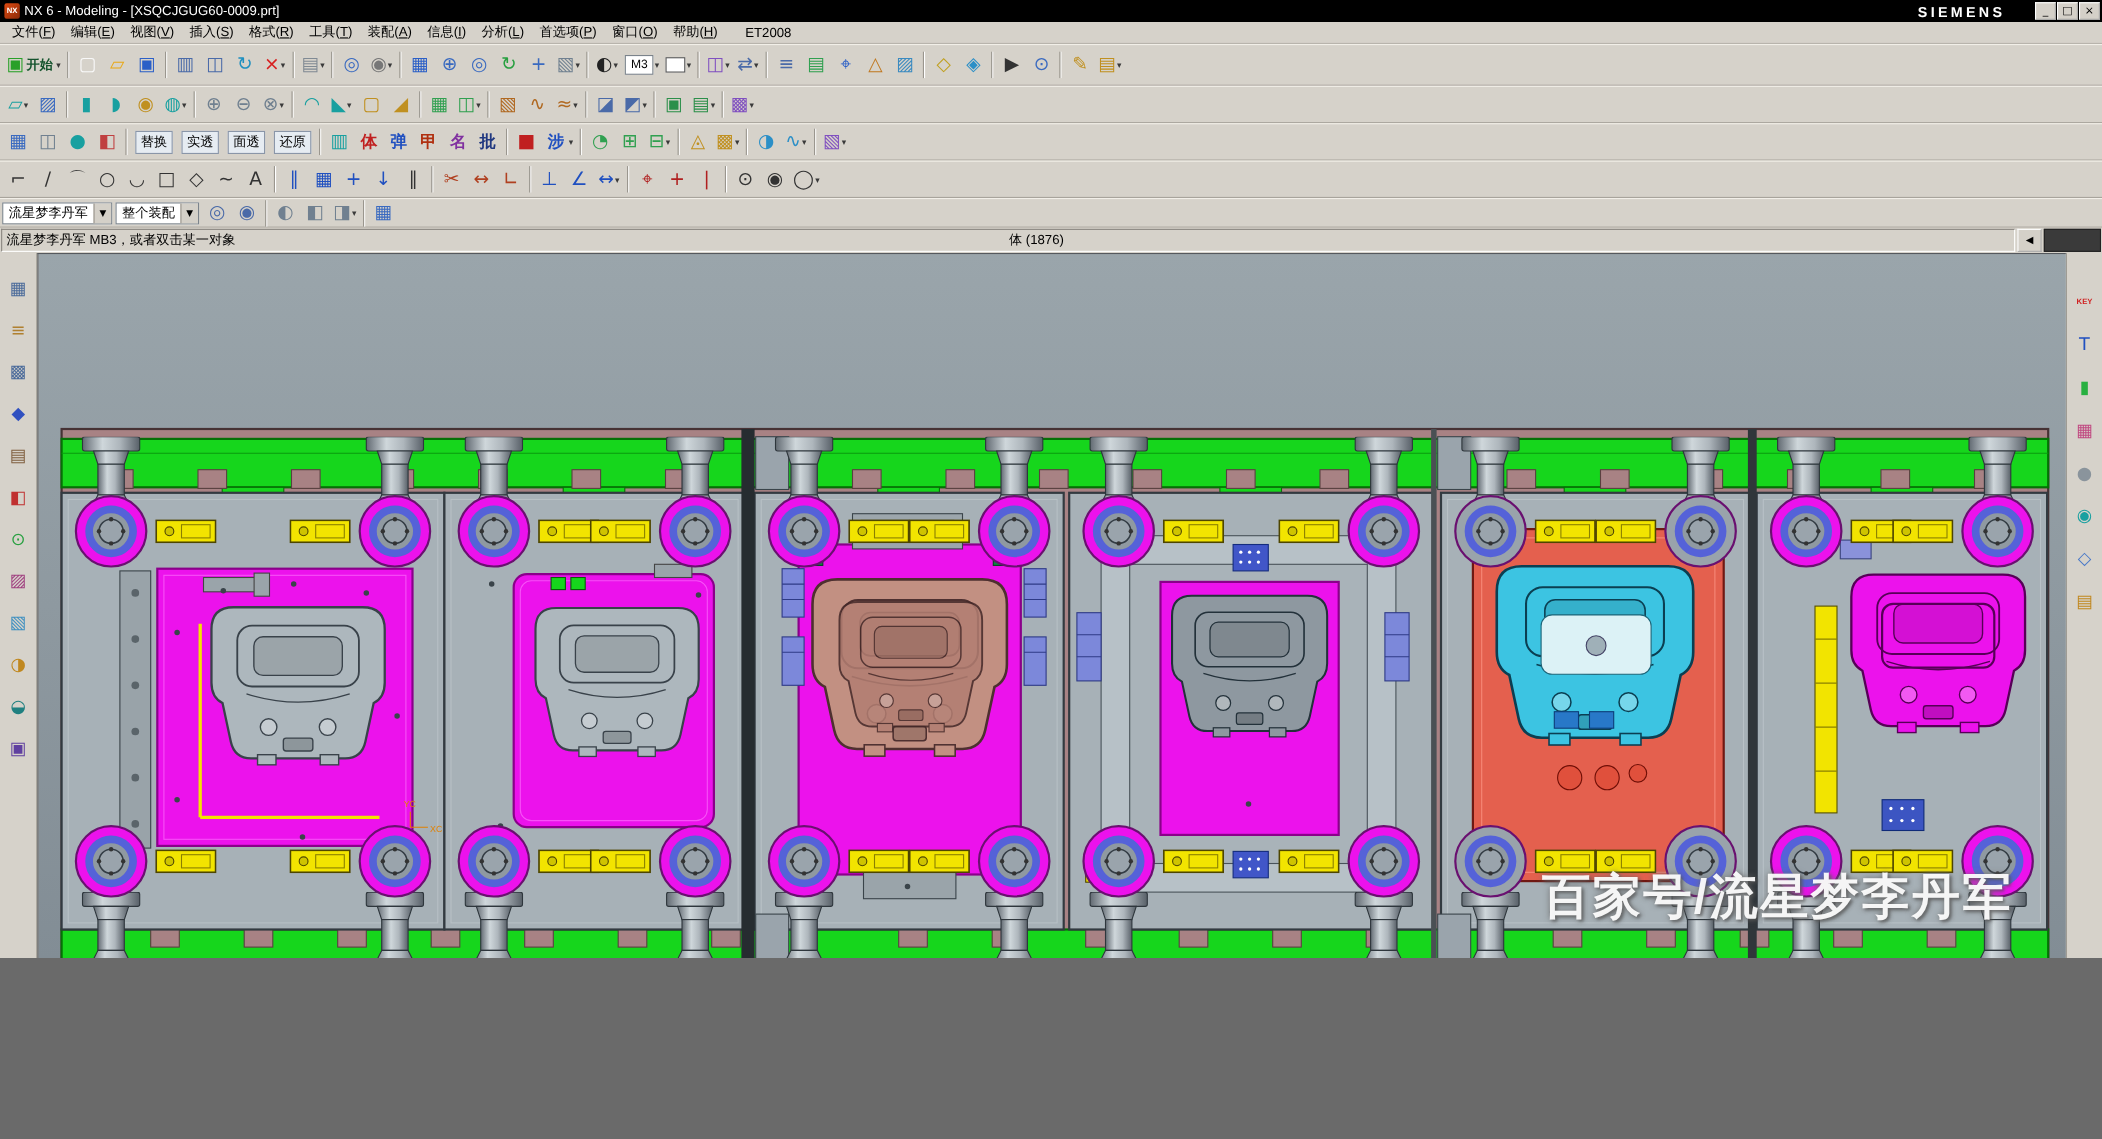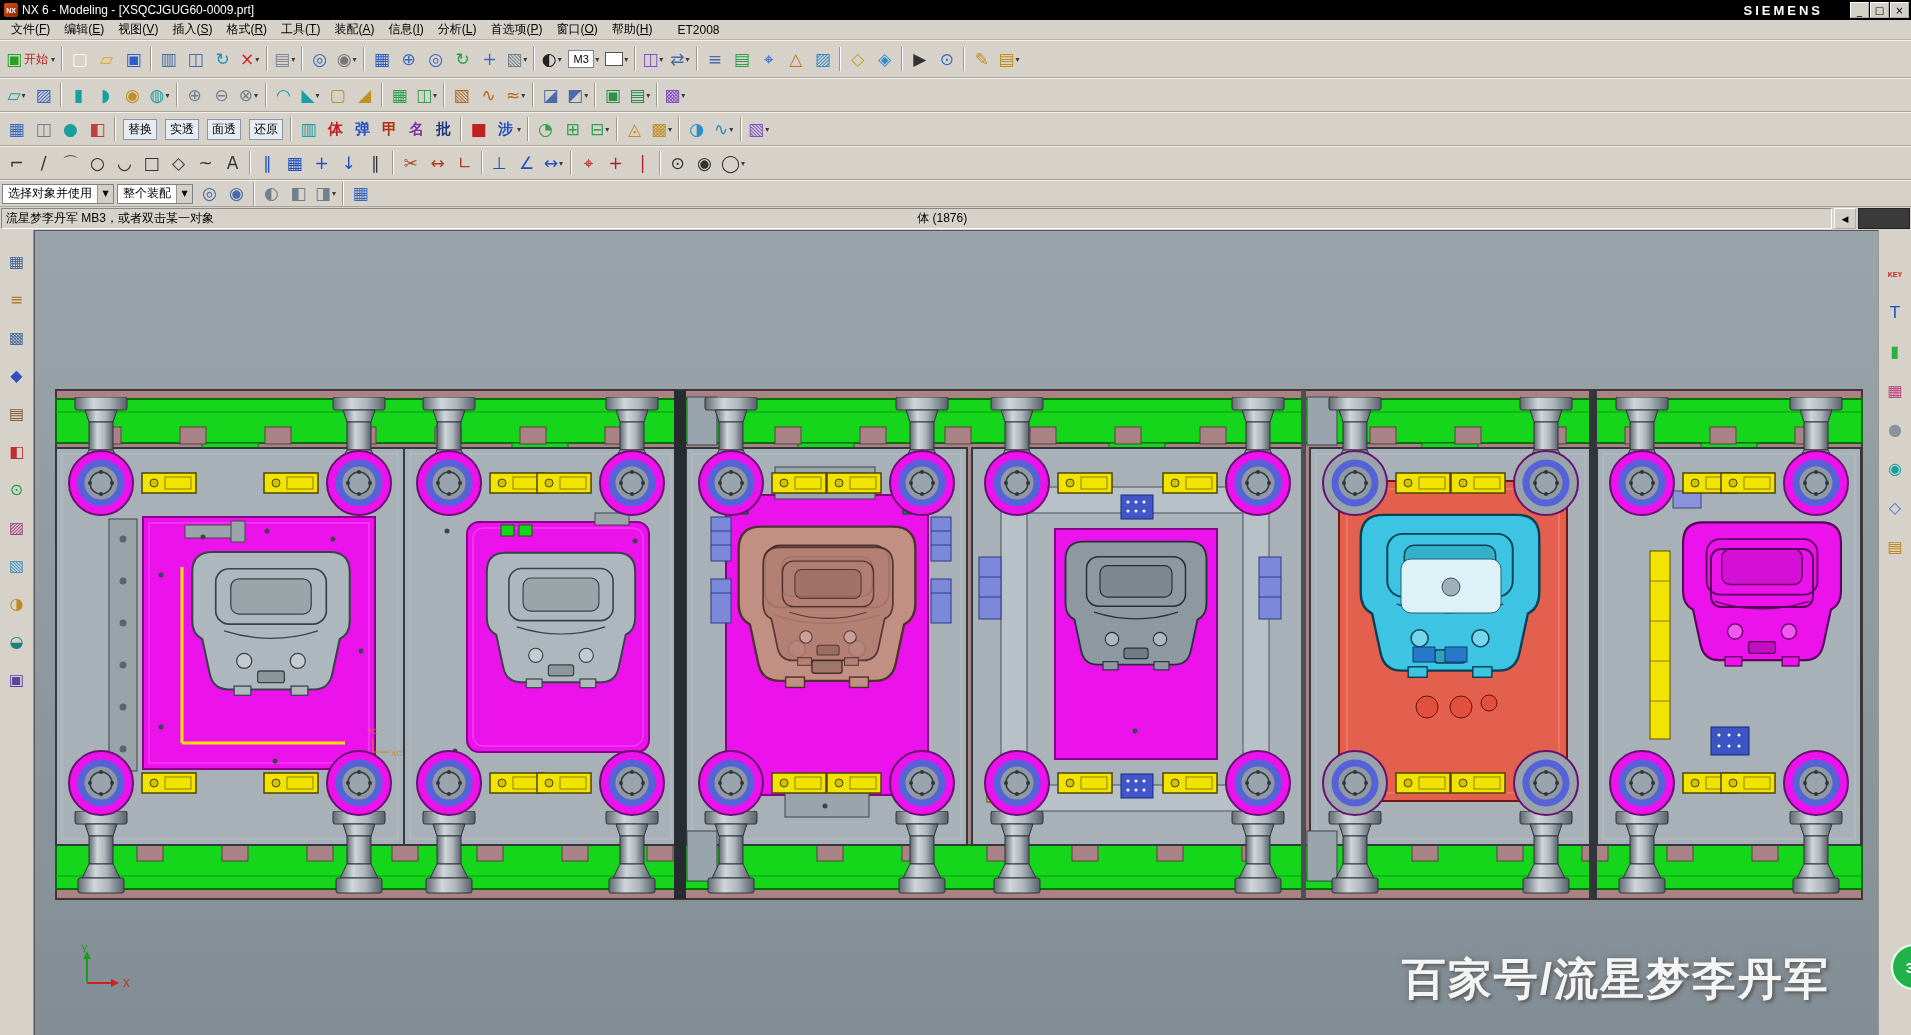--- a/index.html
+++ b/index.html
@@ -1,17 +1,17 @@
 <!DOCTYPE html>
 <html style="--magenta: #ec12ec; --green: #16d61c; --brown: #a88284; --plate: #a7b1b7; --cyan: #3cc4e2; --redp: #e4604e; --yellow: #f2e400; --ring: #5562d8;"><head>
 <meta charset="utf-8">
 <style>
   html,body{margin:0;padding:0;background:#6a6a6a;}
   *{box-sizing:border-box;}
-  .screen{width:1911px;height:1035px;overflow:hidden;position:relative;display:flex;flex-direction:column;
+  .screen{width:1911px;height:871px;overflow:hidden;position:relative;display:flex;flex-direction:column;
           font-family:"Liberation Sans",sans-serif;font-size:12px;color:#000;background:#d6d2ca;}
   
   .titlebar{height:20px;background:#000;color:#fff;display:flex;align-items:center;padding:0 2px;flex:0 0 auto;}
   .nx-logo{width:14px;height:14px;background:linear-gradient(135deg,#e04a10,#8a2a08);color:#fff;font-size:7px;font-weight:bold;
            display:flex;align-items:center;justify-content:center;margin:0 4px 0 2px;border-radius:2px;}
   .tb-title{font-size:12px;white-space:nowrap;}
   .tb-spacer{flex:1;}
   .brand{font-weight:bold;font-size:13px;letter-spacing:3px;margin-right:26px;}
   .winbtn{width:19px;height:16px;background:#d4d0c8;border:1px outset #fff;display:flex;align-items:center;justify-content:center;
           color:#000;font-size:10px;margin-left:1px;font-family:"DejaVu Sans",sans-serif;}
@@ -95,21 +95,21 @@
         <span class="menu-item">首选项(<u>P</u>)</span>
         <span class="menu-item">窗口(<u>O</u>)</span>
         <span class="menu-item">帮助(<u>H</u>)</span>
       </span>
     <span class="menu-trail">ET2008</span>
   </div>
 
   <div class="tbrow r1">
       <span class="tb-icon">
         <span class="glyph" style="color: rgb(40, 160, 40);">▣</span>
-        <span class="tb-label" style="color: #b91c1c;">开始</span>
+        <span class="tb-label" style="color: #14532d; font-weight: bold;">开始</span>
         <span class="dd">▾</span>
       </span>
       <span class="tb-sep"></span>
       <span class="tb-icon">
         <span class="glyph" style="color: rgb(248, 248, 248);">▢</span>
       </span>
       <span class="tb-icon">
         <span class="glyph" style="color: rgb(232, 168, 24);">▱</span>
       </span>
       <span class="tb-icon">
@@ -480,21 +480,21 @@
         <span class="glyph" style="color: rgb(51, 51, 51);">◉</span>
       </span>
       <span class="tb-icon">
         <span class="glyph" style="color: rgb(51, 51, 51);">◯</span>
         <span class="dd">▾</span>
       </span>
     </div>
 
   <div class="selbar">
     <span class="combo">
-      <span class="val">选择对象并使用</span>
+      <span class="val">流星梦李丹军</span>
       <span class="cbtn">▼</span>
     </span>
     <span class="combo">
       <span class="val">整个装配</span>
       <span class="cbtn">▼</span>
     </span>
     <span style="display:flex;align-items:center;">
         <span class="tb-icon">
           <span class="glyph" style="color: rgb(74, 106, 168);">◎</span>
         </span>

